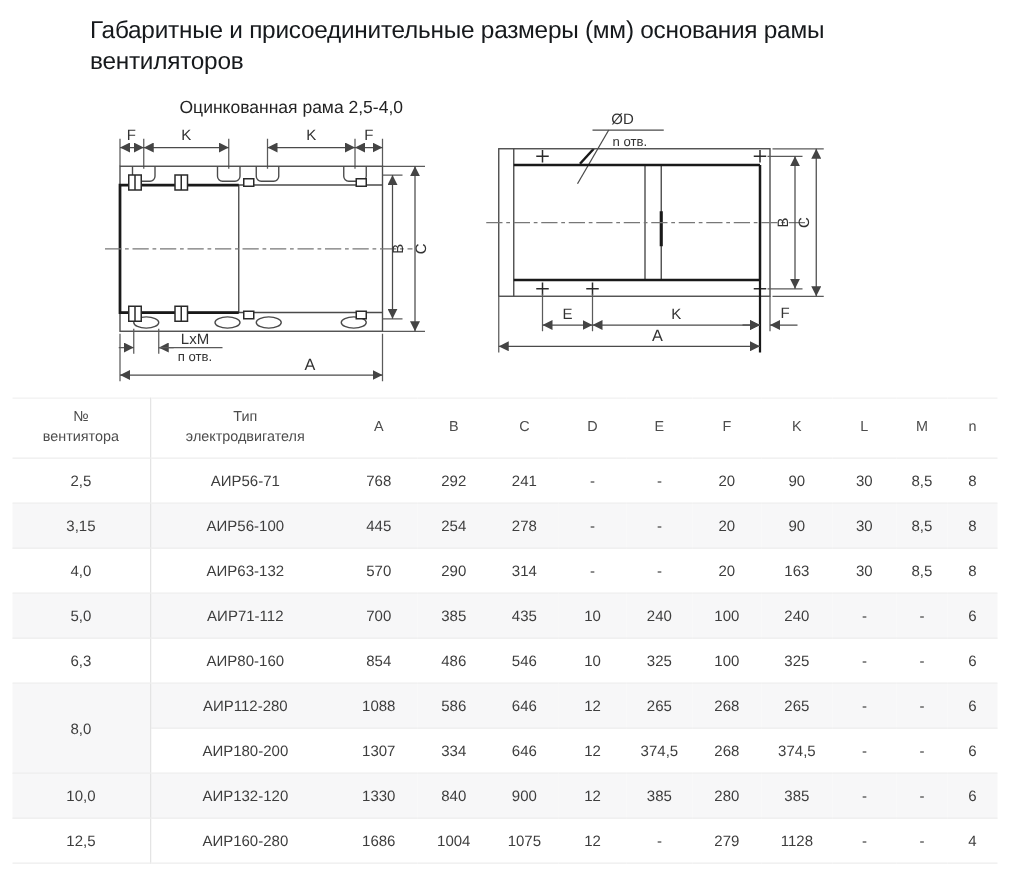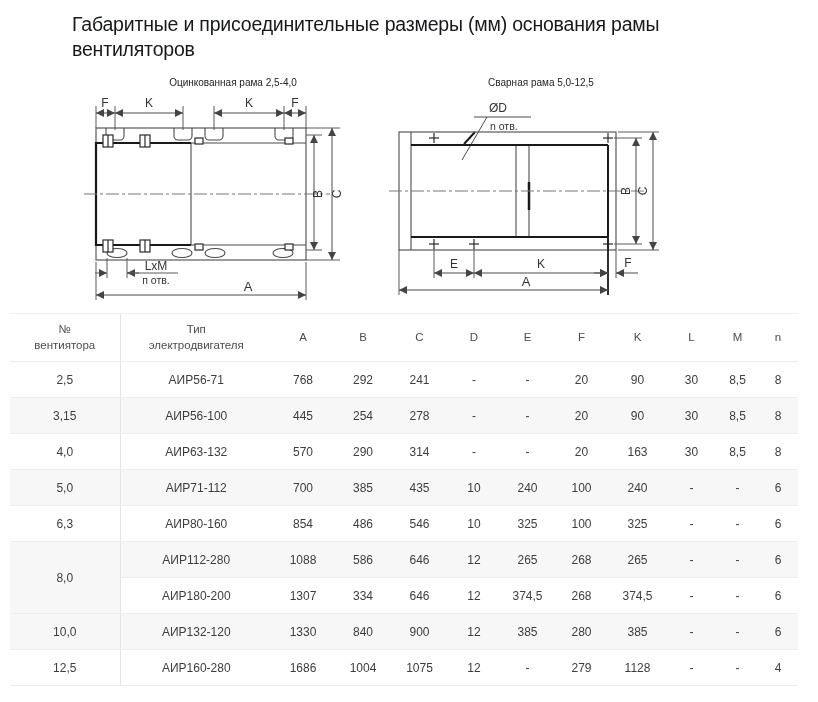--- a/index.html
+++ b/index.html
@@ -20,21 +20,21 @@
   }
   .drawings {
     display: flex;
     margin-top: 14px;
     padding-left: 78px;
     gap: 28px;
   }
   .drawing { display: flex; flex-direction: column; }
   .drawing-caption {
     text-align: center;
-    font-size: 10px;
+    font-size: 14px;
     color: #232323;
     margin-bottom: 2px;
   }
   .drawing-caption.left-cap { padding-left: 30px; }
   .drawing-caption.right-cap { padding-left: 10px; }
   svg { display: block; }
   svg text {
     font-family: "Liberation Sans", sans-serif;
     font-size: 12px;
     fill: #333;
@@ -168,21 +168,20 @@
       <g stroke="#5a5a5a" stroke-width="1">
         <line x1="18" y1="172" x2="18" y2="210"></line>
         <line x1="228" y1="172" x2="228" y2="210"></line>
       </g>
       <line x1="18" y1="205" x2="228" y2="205" stroke="#4a4a4a" stroke-width="1" marker-start="url(#a1)" marker-end="url(#a1)"></line>
       <text x="170" y="201" text-anchor="middle" class="big">A</text>
     </svg>
   </div>
 
   <div class="drawing">
-    <div class="drawing-caption right-cap">Сварная рама 5,0-12,5</div>
     <svg width="300" height="215" viewBox="0 0 300 215">
       <defs>
         <marker id="a2" viewBox="0 0 10 10" refX="10" refY="5" markerWidth="8" markerHeight="8" orient="auto-start-reverse">
           <path d="M0,0 L10,5 L0,10 Z" fill="#444"></path>
         </marker>
       </defs>
 
       <text x="103" y="22">ØD</text>
       <line x1="88" y1="27" x2="145" y2="27" stroke="#4a4a4a" stroke-width="1"></line>
       <text x="104" y="40" class="small">n отв.</text>

